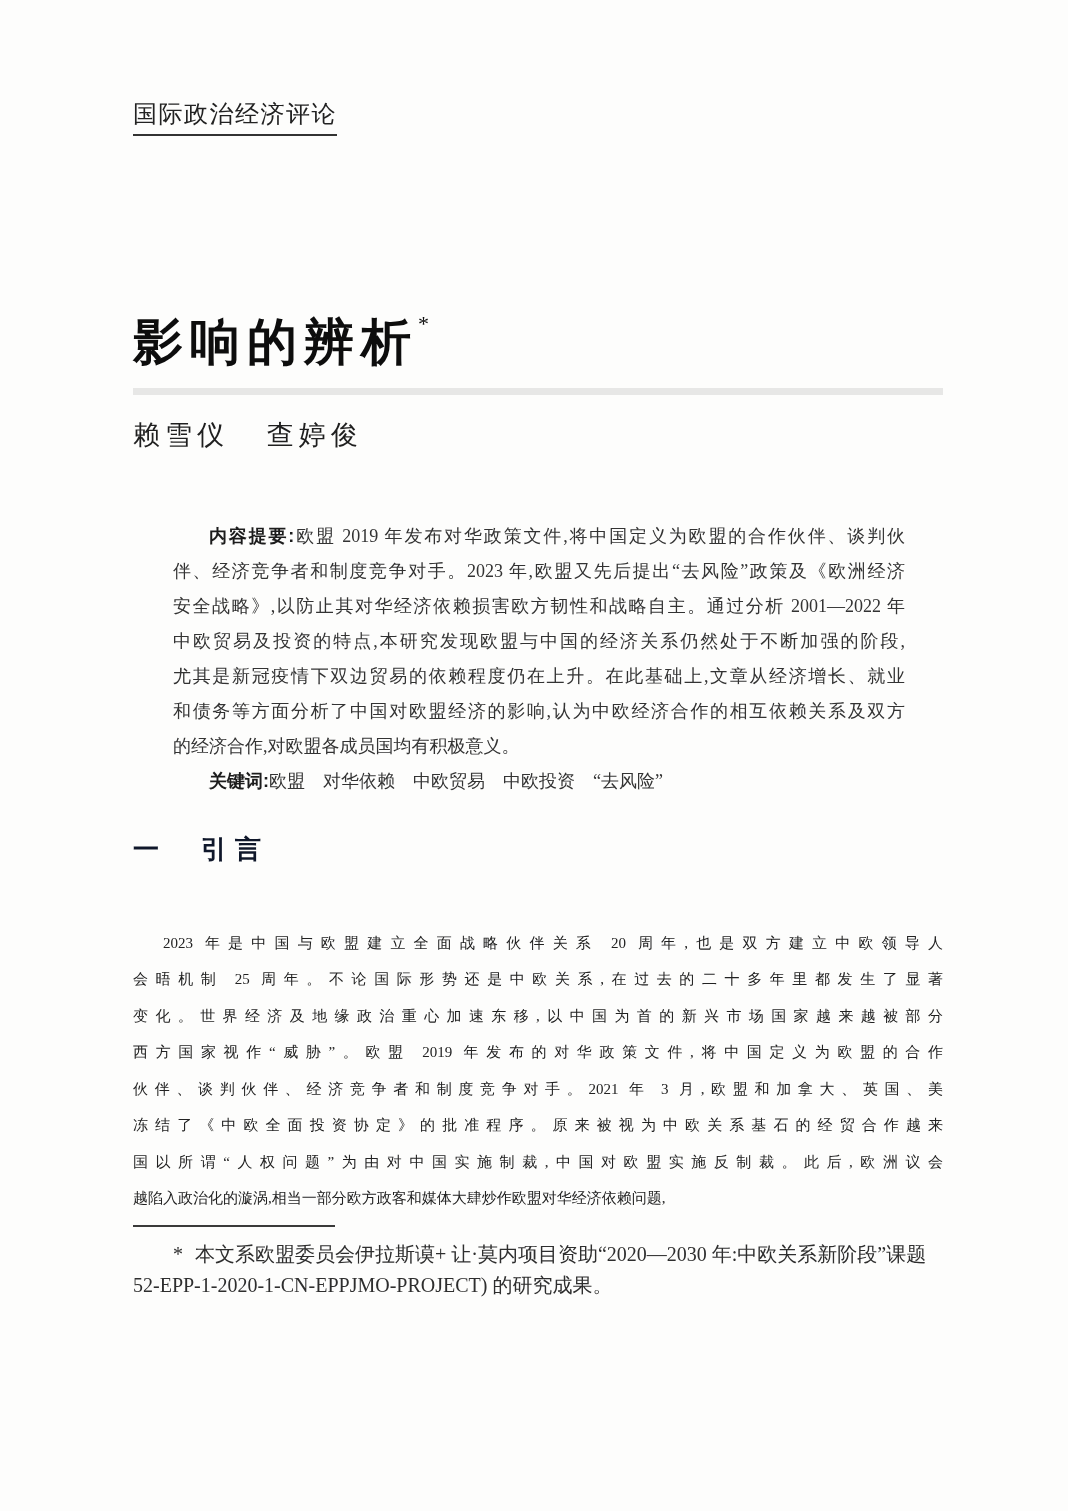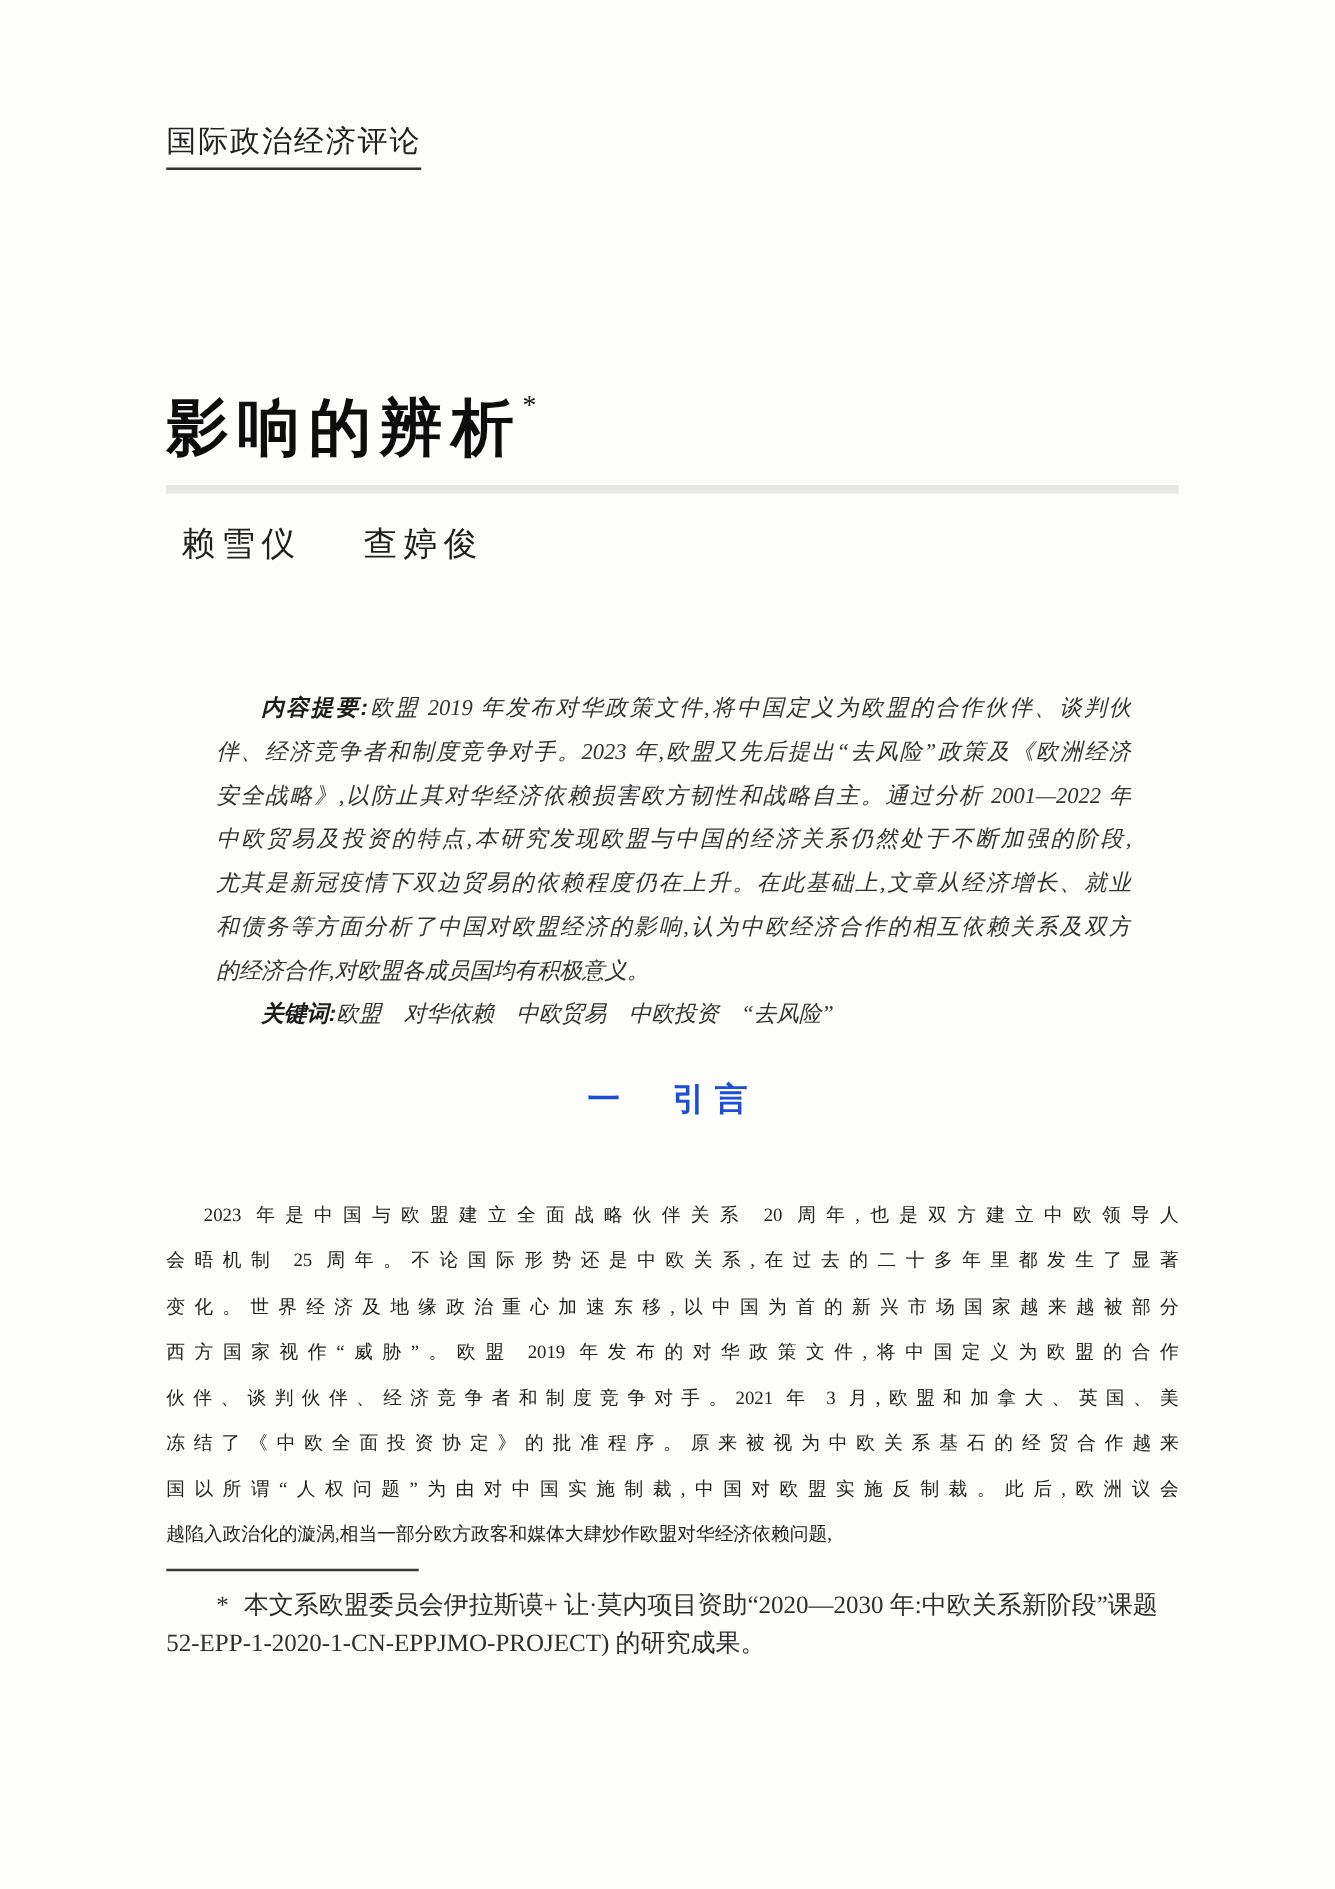--- a/index.html
+++ b/index.html
@@ -46,48 +46,47 @@
     background: #e7e7e6;
     border: none;
   }
   .authors {
     margin-top: 22px;
     font-size: 27px;
     letter-spacing: 5px;
     color: #1f1f1f;
     line-height: 36px;
   }
-  .author-name { margin-right: 26px; margin-left: 12px; }
+  .author-name { margin-right: 26px; }
   .abstract {
-    margin: 96px 38px 0 40px;
+    margin: 66px 38px 0 40px;
     font-size: 18px;
     line-height: 35px;
     color: #333;
-    font-style: italic;
   }
   .abs-line, .body-line {
     height: 35px;
     overflow: hidden;
     white-space: nowrap;
   }
   .fill { text-align: justify; text-align-last: justify; white-space: normal; }
   .indent { text-indent: 2em; }
   .abs-label, .kw-label {
     font-family: "Liberation Sans", "DejaVu Sans", sans-serif;
     font-weight: 700;
     color: #1c1c1c;
     text-align: right;
   }
   .section-heading {
     margin-top: 30px;
-    text-align: center;
+    text-align: left;
     font-family: "Liberation Sans", "DejaVu Sans", sans-serif;
     font-weight: 700;
     font-size: 26px;
-    color: #1d4ed8;
+    color: #0f172a;
     line-height: 40px;
   }
   .heading-number { margin-right: 42px; }
   .heading-text { letter-spacing: 8px; }
   .body-paragraph {
     margin-top: 56px;
     font-size: 15px;
     line-height: 36.5px;
     color: #222;
   }

